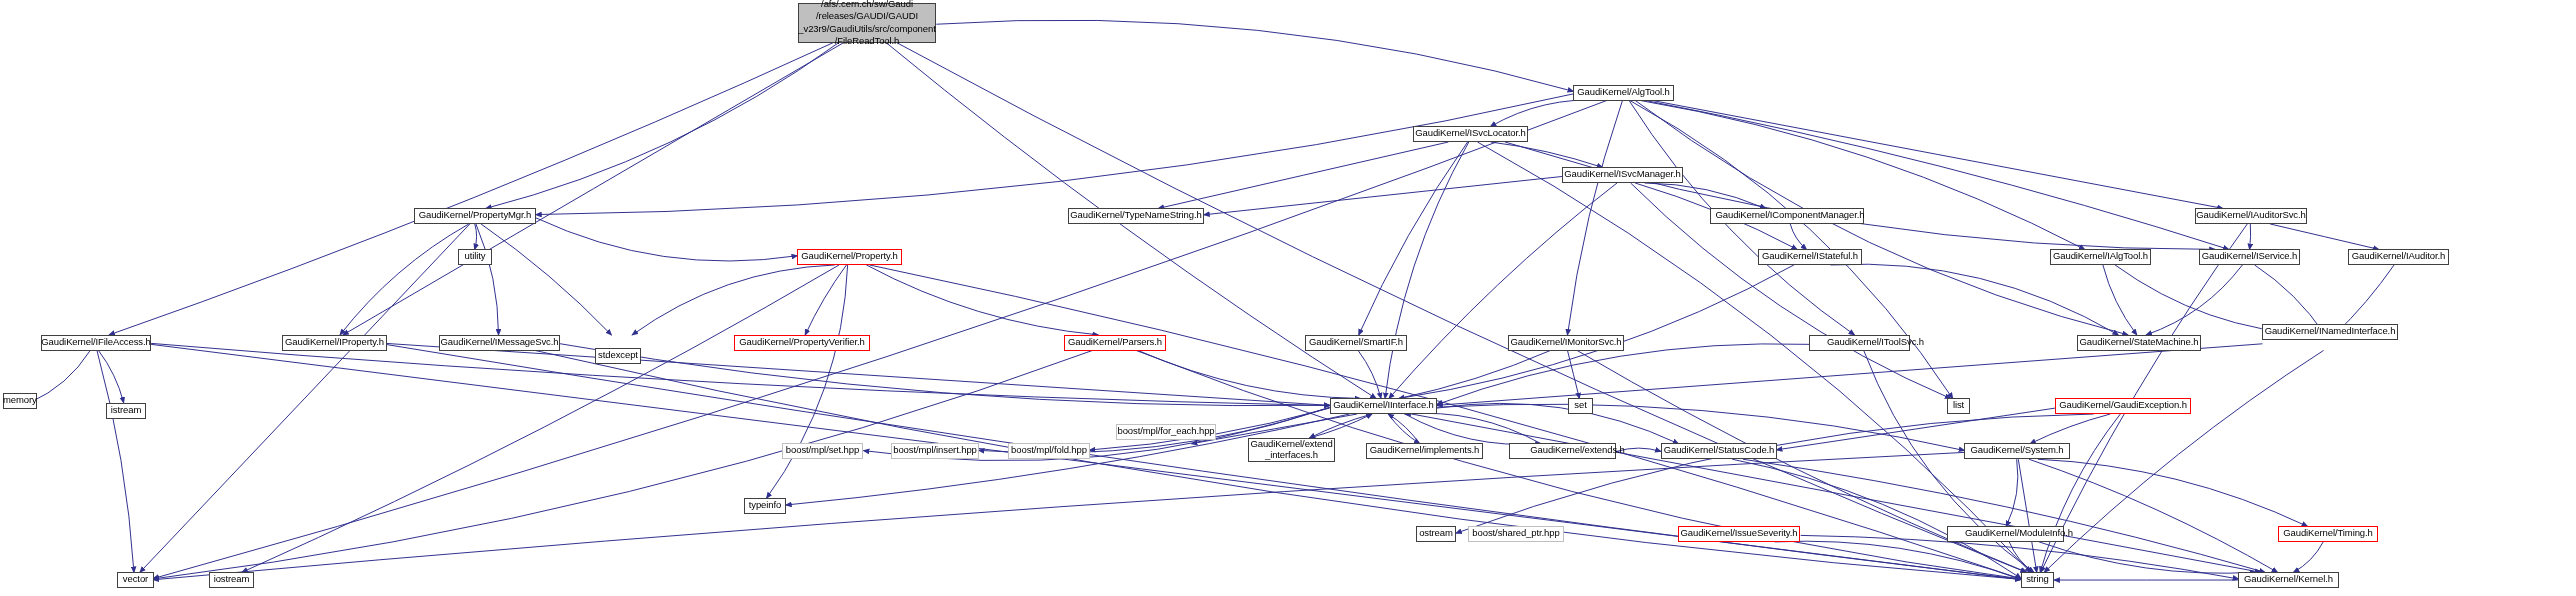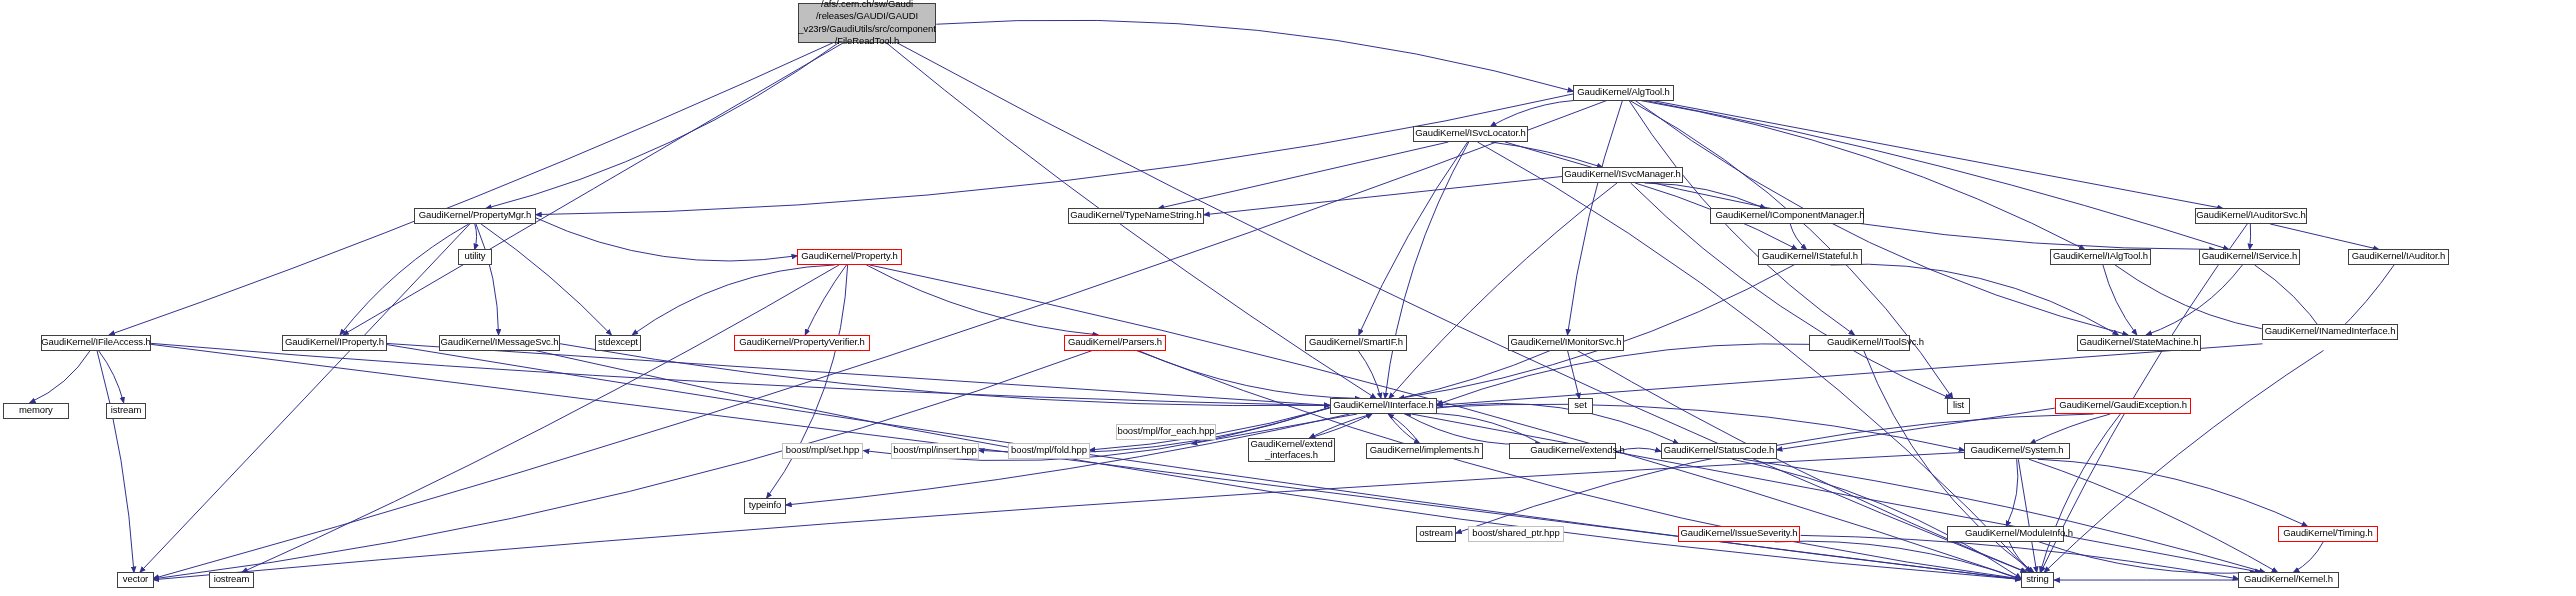--- a/index.html
+++ b/index.html
@@ -167,21 +167,21 @@
       <div class="node" style="left: 1710px; top: 208px; width: 154px; height: 15.5px; padding-left: 6px;">GaudiKernel/IComponentManager.h</div>
       <div class="node" style="left: 458px; top: 249px; width: 34px; height: 15.5px;">utility</div>
       <div class="node red" style="left: 797px; top: 249px; width: 105px; height: 15.5px;">GaudiKernel/Property.h</div>
       <div class="node" style="left: 1758px; top: 249px; width: 104px; height: 15.5px;">GaudiKernel/IStateful.h</div>
       <div class="node" style="left: 2050px; top: 249px; width: 101px; height: 15.5px;">GaudiKernel/IAlgTool.h</div>
       <div class="node" style="left: 2199px; top: 249px; width: 101px; height: 15.5px;">GaudiKernel/IService.h</div>
       <div class="node" style="left: 2348px; top: 249px; width: 101px; height: 15.5px;">GaudiKernel/IAuditor.h</div>
       <div class="node" style="left: 41px; top: 335px; width: 110px; height: 15.5px;">GaudiKernel/IFileAccess.h</div>
       <div class="node" style="left: 282px; top: 335px; width: 105px; height: 15.5px;">GaudiKernel/IProperty.h</div>
       <div class="node" style="left: 439px; top: 335px; width: 121px; height: 15.5px;">GaudiKernel/IMessageSvc.h</div>
-      <div class="node" style="left: 595px; top: 335px; width: 46px; height: 15.5px;">stdexcept</div>
+      <div class="node" style="left: 595px; top: 348px; width: 46px; height: 15.5px;">stdexcept</div>
       <div class="node red" style="left: 734px; top: 335px; width: 136px; height: 15.5px;">GaudiKernel/PropertyVerifier.h</div>
       <div class="node red" style="left: 1064px; top: 335px; width: 102px; height: 15.5px;">GaudiKernel/Parsers.h</div>
       <div class="node" style="left: 1305px; top: 335px; width: 102px; height: 15.5px;">GaudiKernel/SmartIF.h</div>
       <div class="node" style="left: 1508px; top: 335px; width: 116px; height: 15.5px;">GaudiKernel/IMonitorSvc.h</div>
       <div class="node" style="left: 1809px; top: 335px; width: 101px; height: 15.5px; padding-left: 32px;">GaudiKernel/IToolSvc.h</div>
       <div class="node" style="left: 2077px; top: 335px; width: 124px; height: 15.5px;">GaudiKernel/StateMachine.h</div>
       <div class="node" style="left: 2262px; top: 324px; width: 136px; height: 15.5px;">GaudiKernel/INamedInterface.h</div>
       <div class="node" style="left: 1330px; top: 398px; width: 107px; height: 15.5px;">GaudiKernel/IInterface.h</div>
       <div class="node" style="left: 1568px; top: 398px; width: 25px; height: 15.5px;">set</div>
       <div class="node" style="left: 1947px; top: 398px; width: 23px; height: 15.5px;">list</div>
@@ -195,21 +195,21 @@
       <div class="node" style="left: 1366px; top: 443px; width: 117px; height: 15.5px;">GaudiKernel/implements.h</div>
       <div class="node" style="left: 1509px; top: 443px; width: 107px; height: 15.5px; padding-left: 30px;">GaudiKernel/extends.h</div>
       <div class="node" style="left: 1661px; top: 443px; width: 116px; height: 15.5px;">GaudiKernel/StatusCode.h</div>
       <div class="node" style="left: 1964px; top: 443px; width: 106px; height: 15.5px;">GaudiKernel/System.h</div>
       <div class="node" style="left: 744px; top: 498px; width: 42px; height: 15.5px;">typeinfo</div>
       <div class="node" style="left: 1416px; top: 526px; width: 40px; height: 15.5px;">ostream</div>
       <div class="node grey" style="left: 1468px; top: 526px; width: 96px; height: 15.5px;">boost/shared_ptr.hpp</div>
       <div class="node red" style="left: 1678px; top: 526px; width: 122px; height: 15.5px;">GaudiKernel/IssueSeverity.h</div>
       <div class="node" style="left: 1947px; top: 526px; width: 117px; height: 15.5px; padding-left: 27px;">GaudiKernel/ModuleInfo.h</div>
       <div class="node red" style="left: 2278px; top: 526px; width: 100px; height: 15.5px;">GaudiKernel/Timing.h</div>
-      <div class="node" style="left: 2.8px; top: 403px; width: 66px; height: 15.5px;">memory</div>
+      <div class="node" style="left: 2.8px; top: 393px; width: 34px; height: 15.5px;">memory</div>
       <div class="node" style="left: 106px; top: 403px; width: 40px; height: 15.5px;">istream</div>
       <div class="node" style="left: 117px; top: 572px; width: 37px; height: 15.5px;">vector</div>
       <div class="node" style="left: 209px; top: 572px; width: 45px; height: 15.5px;">iostream</div>
       <div class="node" style="left: 2021px; top: 572px; width: 33px; height: 15.5px;">string</div>
       <div class="node" style="left: 2238px; top: 572px; width: 101px; height: 15.5px;">GaudiKernel/Kernel.h</div>
     </div>
 </div>
 
 
 </body></html>

